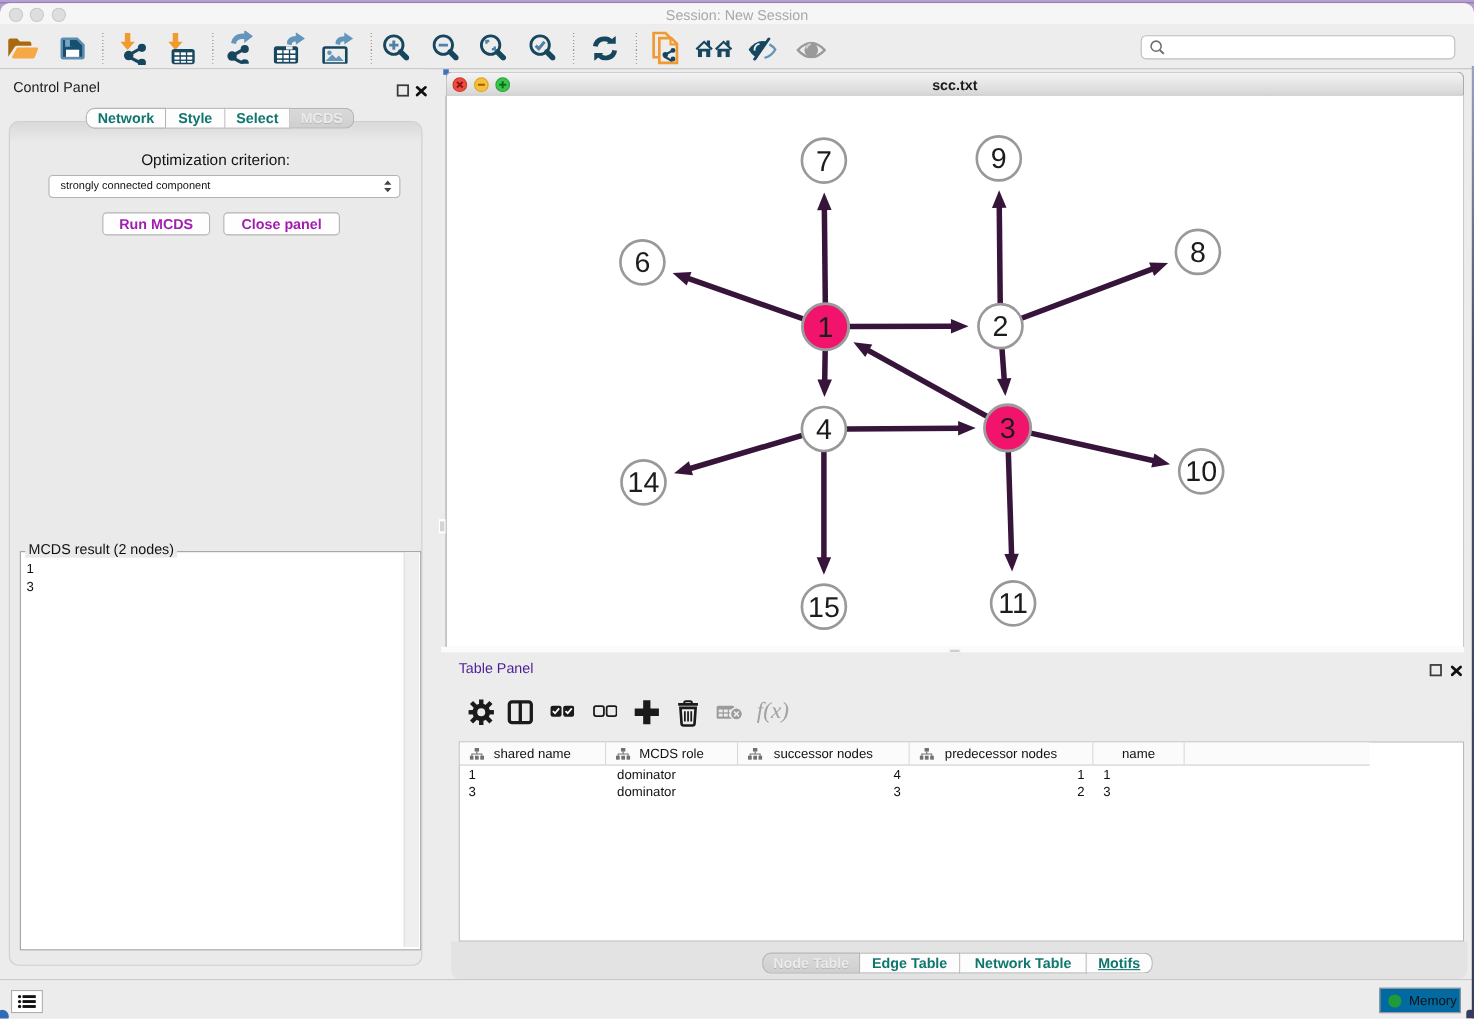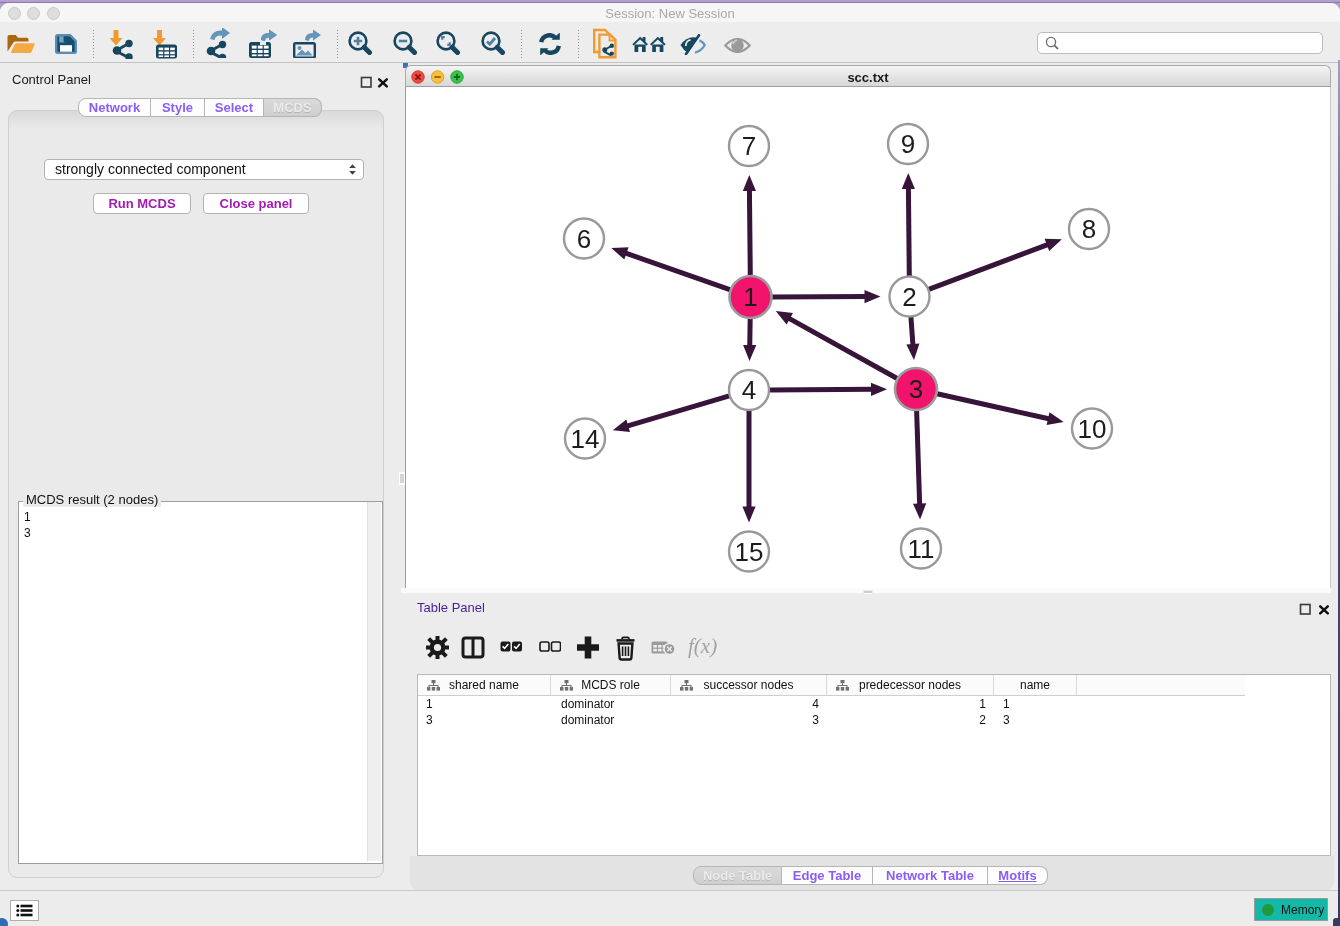--- a/index.html
+++ b/index.html
@@ -12,27 +12,27 @@
 .tl{width:11px;height:11px;border-radius:50%;background:#dedede;border:1px solid #c9c9c9;top:4px;}
 #title{left:0;top:3px;width:1340px;text-align:center;font-size:13px;color:#a8a8a8;}
 #toolbar{left:0;top:19px;width:1340px;height:40px;background:#ededed;border-bottom:1px solid #c3c3c3;}
 .tsep{top:8px;width:1px;height:28px;background-image:repeating-linear-gradient(to bottom,#8c8c8c 0 1px,rgba(0,0,0,0) 1px 3px);}
 #search{left:1037px;top:10px;width:284px;height:20px;background:#fff;border:1px solid #bdbdbd;border-radius:5px;}
 
 #cp{left:0;top:60px;width:391px;height:830px;background:#ececec;}
 #cph{left:12px;top:9px;font-size:13px;color:#1a1a1a;}
 #cpbody{left:8px;top:47px;width:374px;height:766px;background:#eaeaea;border:1px solid #cfcfcf;border-radius:9px;background-image:linear-gradient(#d9d9d9,#eaeaea 18px);}
 .tabs{display:flex;font-size:13px;font-weight:600;}
-.tab{box-sizing:border-box;background:#fdfdfd;border:1px solid #b5b5b5;border-left:none;color:#8b5cf6;display:flex;align-items:center;justify-content:center;}
+.tab{box-sizing:border-box;background:#fdfdfd;border:1px solid #b5b5b5;border-left:none;color:#0f766e;display:flex;align-items:center;justify-content:center;}
 .tab.first{border-left:1px solid #b5b5b5;border-radius:8px 0 0 8px;}
 .tab.last{border-radius:0 8px 8px 0;}
 .tab.sel{background:linear-gradient(#dadada,#cfcfcf);color:#ebebeb;text-shadow:0 1px 0 #b5b5b5;}
 #cptabs{left:78px;top:35px;height:19px;}
 #optlabel{left:8px;top:74px;width:376px;text-align:center;font-size:14px;color:#111;}
-#combo{left:44px;top:96px;width:308px;height:19px;background:#fff;border:1px solid #b3b3b3;border-radius:4px;font-size:14px;color:#111;line-height:19px;padding-left:10px;}
+#combo{left:44px;top:96px;width:308px;height:19px;background:#fff;border:1px solid #b3b3b3;border-radius:4px;font-size:10px;color:#111;line-height:19px;padding-left:10px;}
 .btn{background:#fefefe;border:1px solid #b3b3b3;border-radius:4px;font-size:13px;font-weight:600;color:#a21caf;display:flex;align-items:center;justify-content:center;}
 #runbtn{left:93px;top:130px;width:96px;height:19px;}
 #closebtn{left:203px;top:130px;width:104px;height:19px;}
 #mcdsbox{left:18px;top:438px;width:363px;height:361px;background:#fff;border:1px solid #9e9e9e;}
 #mcdslegend{left:23px;top:429px;background:#eaeaea;padding:0 3px;font-size:13px;color:#111;}
 #mcdstext{left:24px;top:446px;font-size:12px;line-height:16px;color:#111;}
 #mcdsscroll{left:367px;top:439px;width:13px;height:359px;background:#efefef;border-left:1px solid #e0e0e0;}
 
 #net{left:405px;top:62px;width:926px;height:523px;border:0;}
 #nettb{left:0;top:0;width:926px;height:22px;background:linear-gradient(#f4f4f4,#d7d7d7);border:1px solid #aaa;border-bottom:1px solid #9f9f9f;border-radius:6px 6px 0 0;box-sizing:border-box;}
@@ -45,21 +45,21 @@
 #tbl{left:10px;top:78px;width:914px;height:182px;background:#fff;border:1px solid #b9b9b9;box-sizing:border-box;}
 #thead{left:0;top:0;width:827px;height:20px;background:#fbfbfb;border-bottom:1px solid #cfcfcf;font-size:12px;color:#111;}
 .th{position:absolute;top:0;height:20px;border-right:1px solid #d9d9d9;}
 .th svg{position:absolute;left:9px;top:5px;}
 .th span{display:block;text-align:center;line-height:20px;}
 .td{position:absolute;font-size:12px;color:#111;}
 #tptabs{left:286px;top:270px;height:19px;}
 
 #status{left:0;top:887px;width:1340px;height:39px;background:#ececec;border-top:1px solid #c9c9c9;}
 #listbtn{left:10px;top:9px;width:27px;height:19px;background:#fff;border:1px solid #adadad;display:flex;align-items:center;justify-content:center;}
-#membtn{left:1254px;top:7px;width:72px;height:21px;background:#14b8a6;border:1px solid #9a9a9a;font-size:12px;color:#111;display:flex;align-items:center;}
+#membtn{left:1254px;top:7px;width:72px;height:21px;background:#0369a1;border:1px solid #9a9a9a;font-size:12px;color:#111;display:flex;align-items:center;}
 #rightstrip{left:1338px;top:60px;width:2px;height:866px;background:linear-gradient(#9aa0c8,#4a4f6e 260px,#373c5c);z-index:50;}
 .icon{position:absolute;}
 </style>
 </head>
 <body>
 <div class="abs" id="backdrop"></div>
 <div class="abs" id="backline"></div>
 <div class="abs" id="win">
   <div class="abs" id="titlebar">
     <div class="abs tl" style="left:8px;"></div>
@@ -216,20 +216,21 @@
       <svg class="icon" style="left:376px;top:13px;" width="14" height="13" viewBox="0 0 14 13">
         <path d="M3.2 3.4 L10.8 10.4 M10.8 3.4 L3.2 10.4" stroke="#111" stroke-width="2.5" stroke-linecap="round"></path>
       </svg>
     <div class="abs" id="cpbody"></div>
     <div class="abs tabs" id="cptabs">
       <div class="tab first" style="width:73px;">Network</div>
       <div class="tab" style="width:54px;">Style</div>
       <div class="tab" style="width:59px;">Select</div>
       <div class="tab last sel" style="width:58px;">MCDS</div>
     </div>
+    <div class="abs" id="optlabel">Optimization criterion:</div>
     <div class="abs" id="combo">strongly connected component<svg class="icon" style="right:6px;top:3px;" width="9" height="13" viewBox="0 0 9 13">
           <path d="M1.2 5 4.5 1.2 7.8 5Z" fill="#444"></path>
           <path d="M1.2 8 4.5 11.8 7.8 8Z" fill="#444"></path>
         </svg></div>
     <div class="abs btn" id="runbtn">Run MCDS</div>
     <div class="abs btn" id="closebtn">Close panel</div>
     <div class="abs" id="mcdsbox"></div>
     <div class="abs" id="mcdsscroll"></div>
     <div class="abs" id="mcdslegend">MCDS result (2 nodes)</div>
     <div class="abs" id="mcdstext">1<br>3</div>

